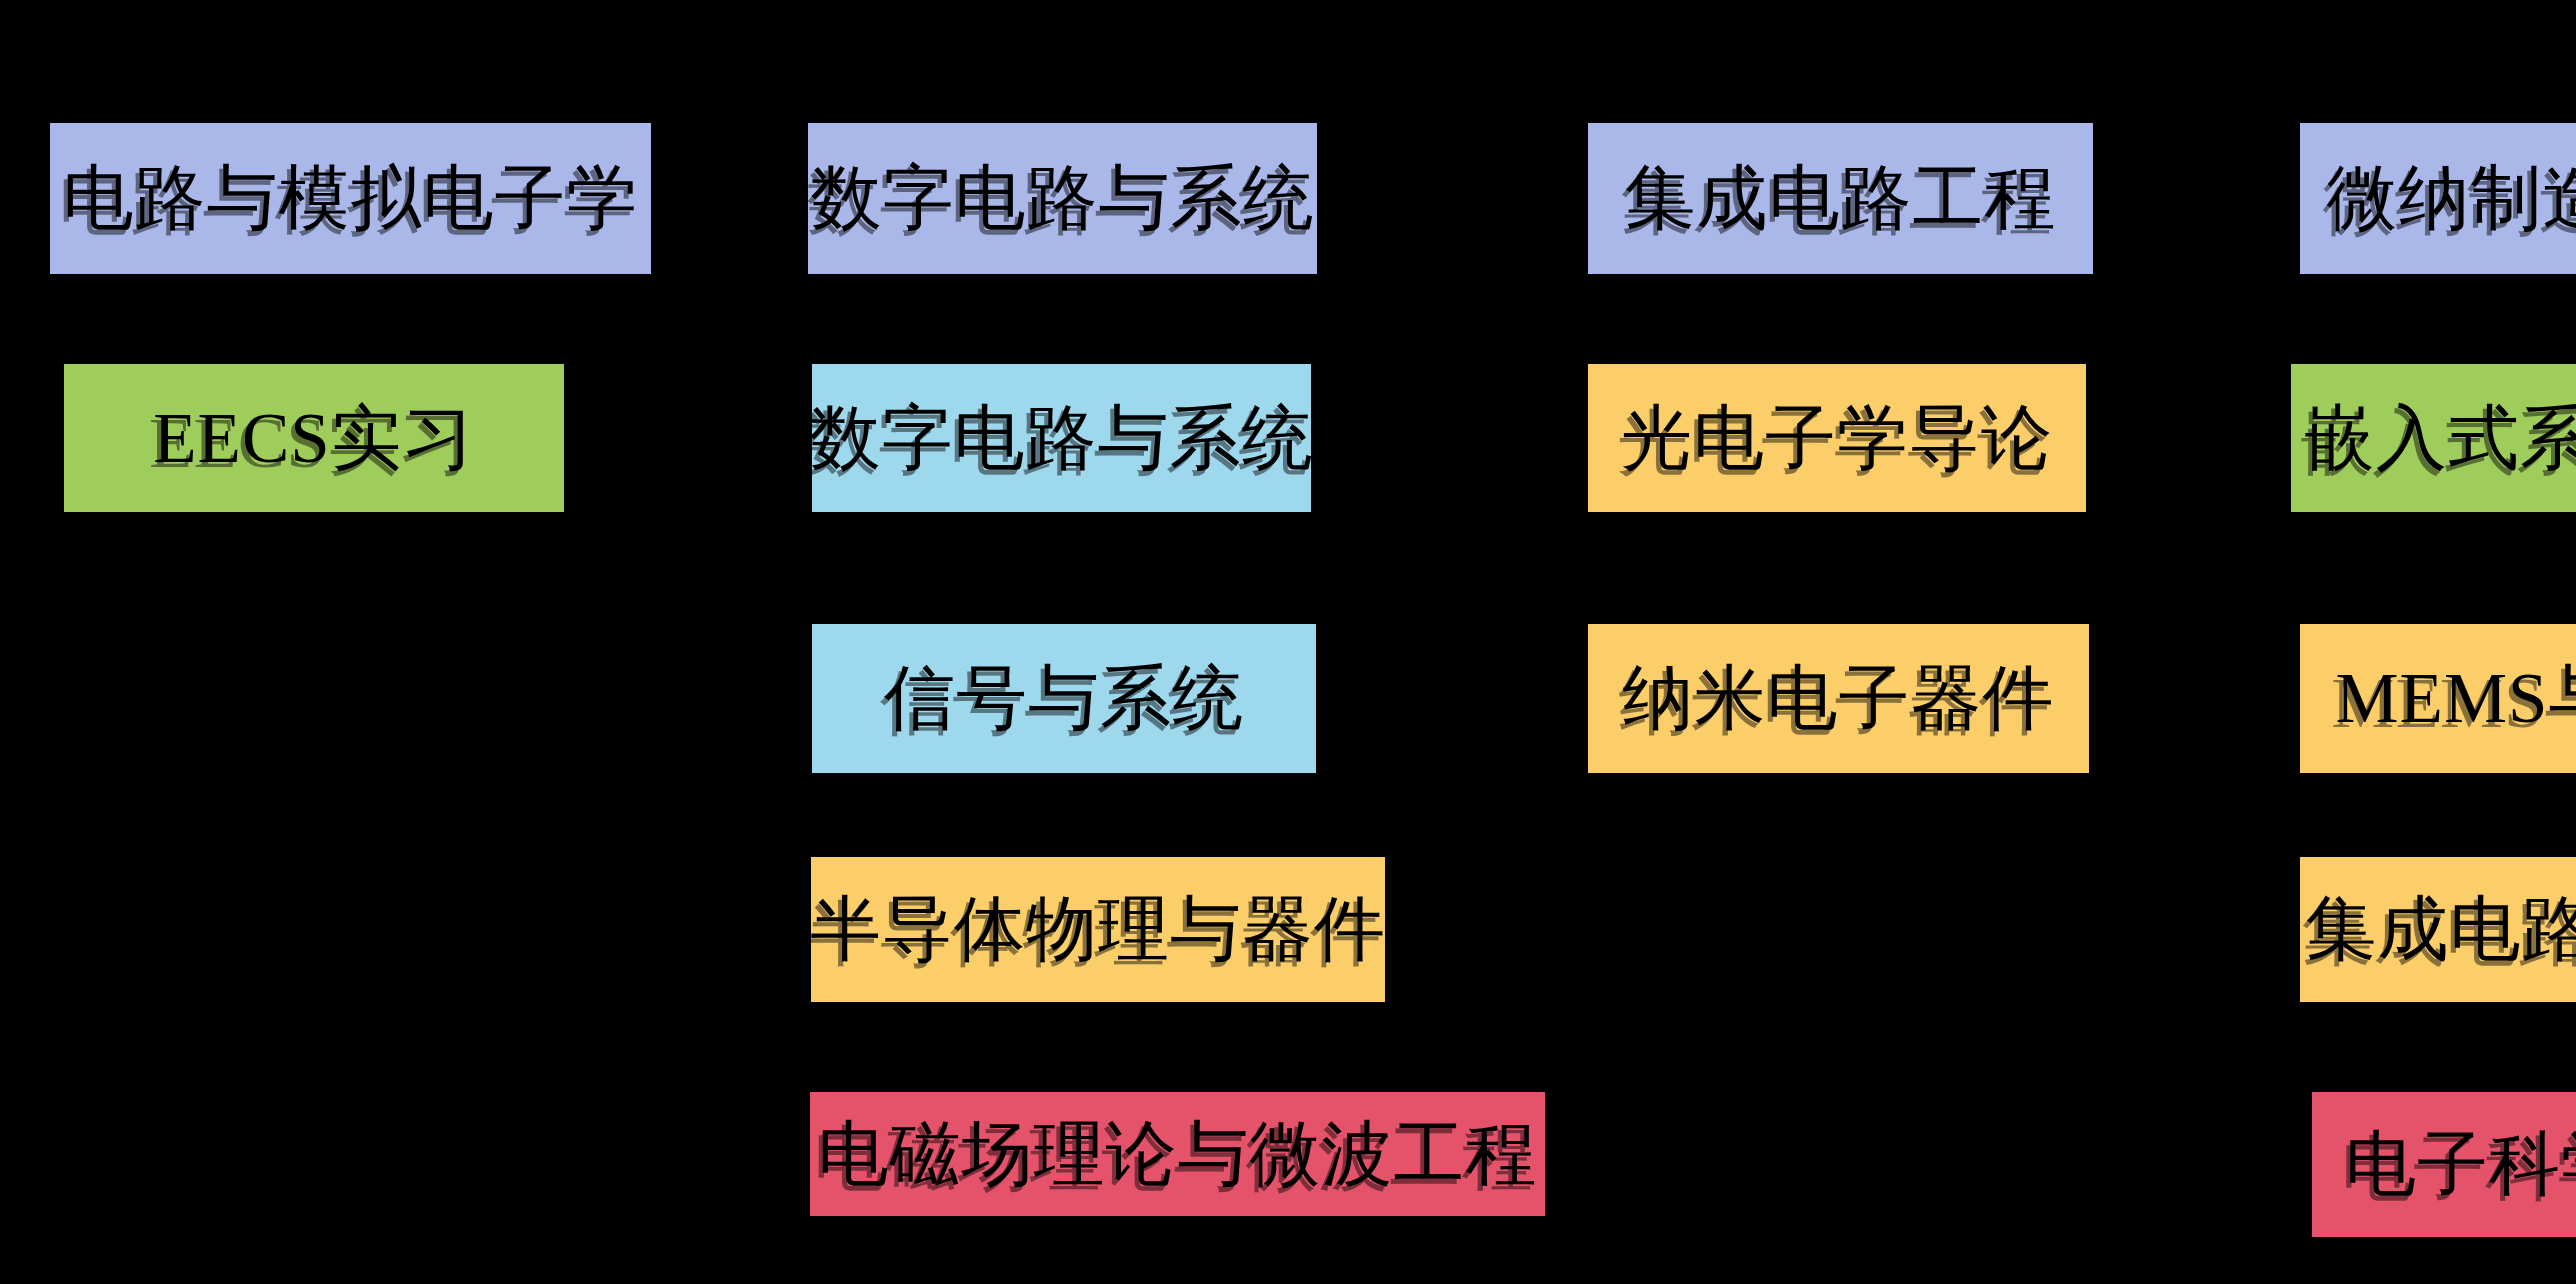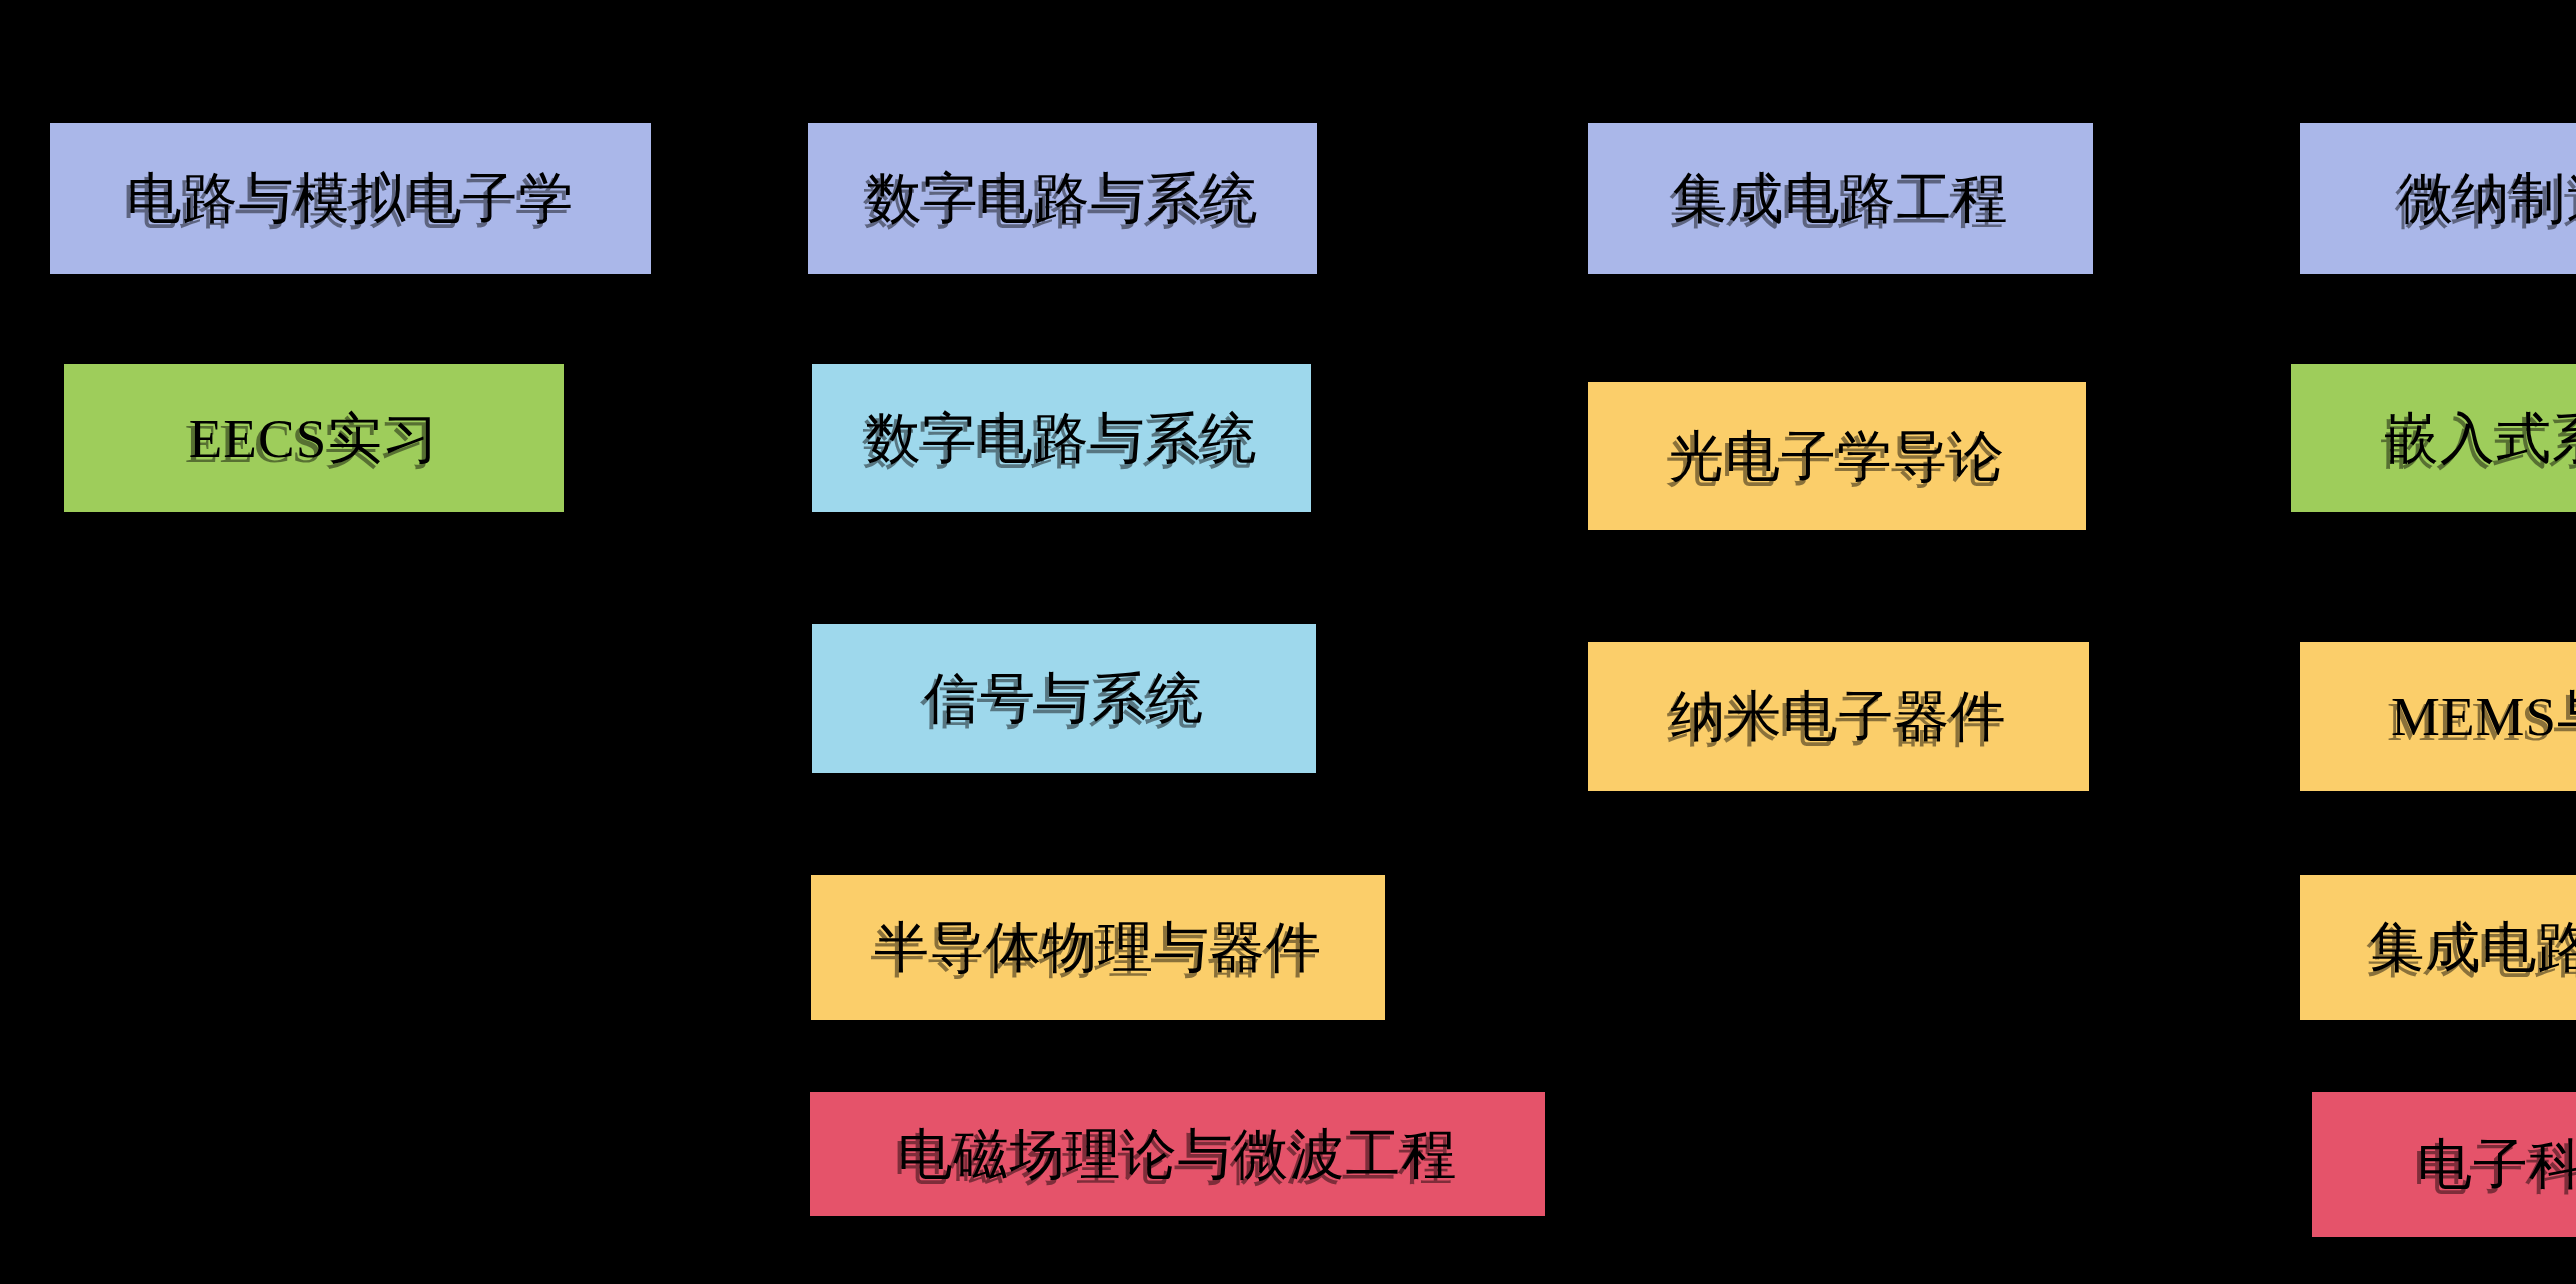--- a/index.html
+++ b/index.html
@@ -16,32 +16,32 @@
     font-family: "Liberation Serif", "DejaVu Serif", serif;
   }
   .box {
     position: absolute;
     display: flex;
     align-items: center;
     justify-content: center;
     box-sizing: border-box;
   }
   .box .label {
-    font-size: 55px;
+    font-size: 71px;
     line-height: 1;
     color: #000000;
     white-space: nowrap;
     text-shadow: -4.1px 5.2px 0 rgba(0, 0, 0, 0.45);
     letter-spacing: 1px;
   }
   
   .periwinkle { background: #aab7e9; }
   .green      { background: #9ecd5b; }
   .blue       { background: #9ed8ec; }
-  .yellow     { background: #fbce6a; margin-top: 18px; }
+  .yellow     { background: #fbce6a; }
   .red        { background: #e5536a; }
 </style>
 </head>
 <body>
 
 <div id="stage">
 
   <div class="box periwinkle" style="left:50px;  top:123px;  width:601px; height:151px;">
     <span class="label">电路与模拟电子学</span>
   </div>

